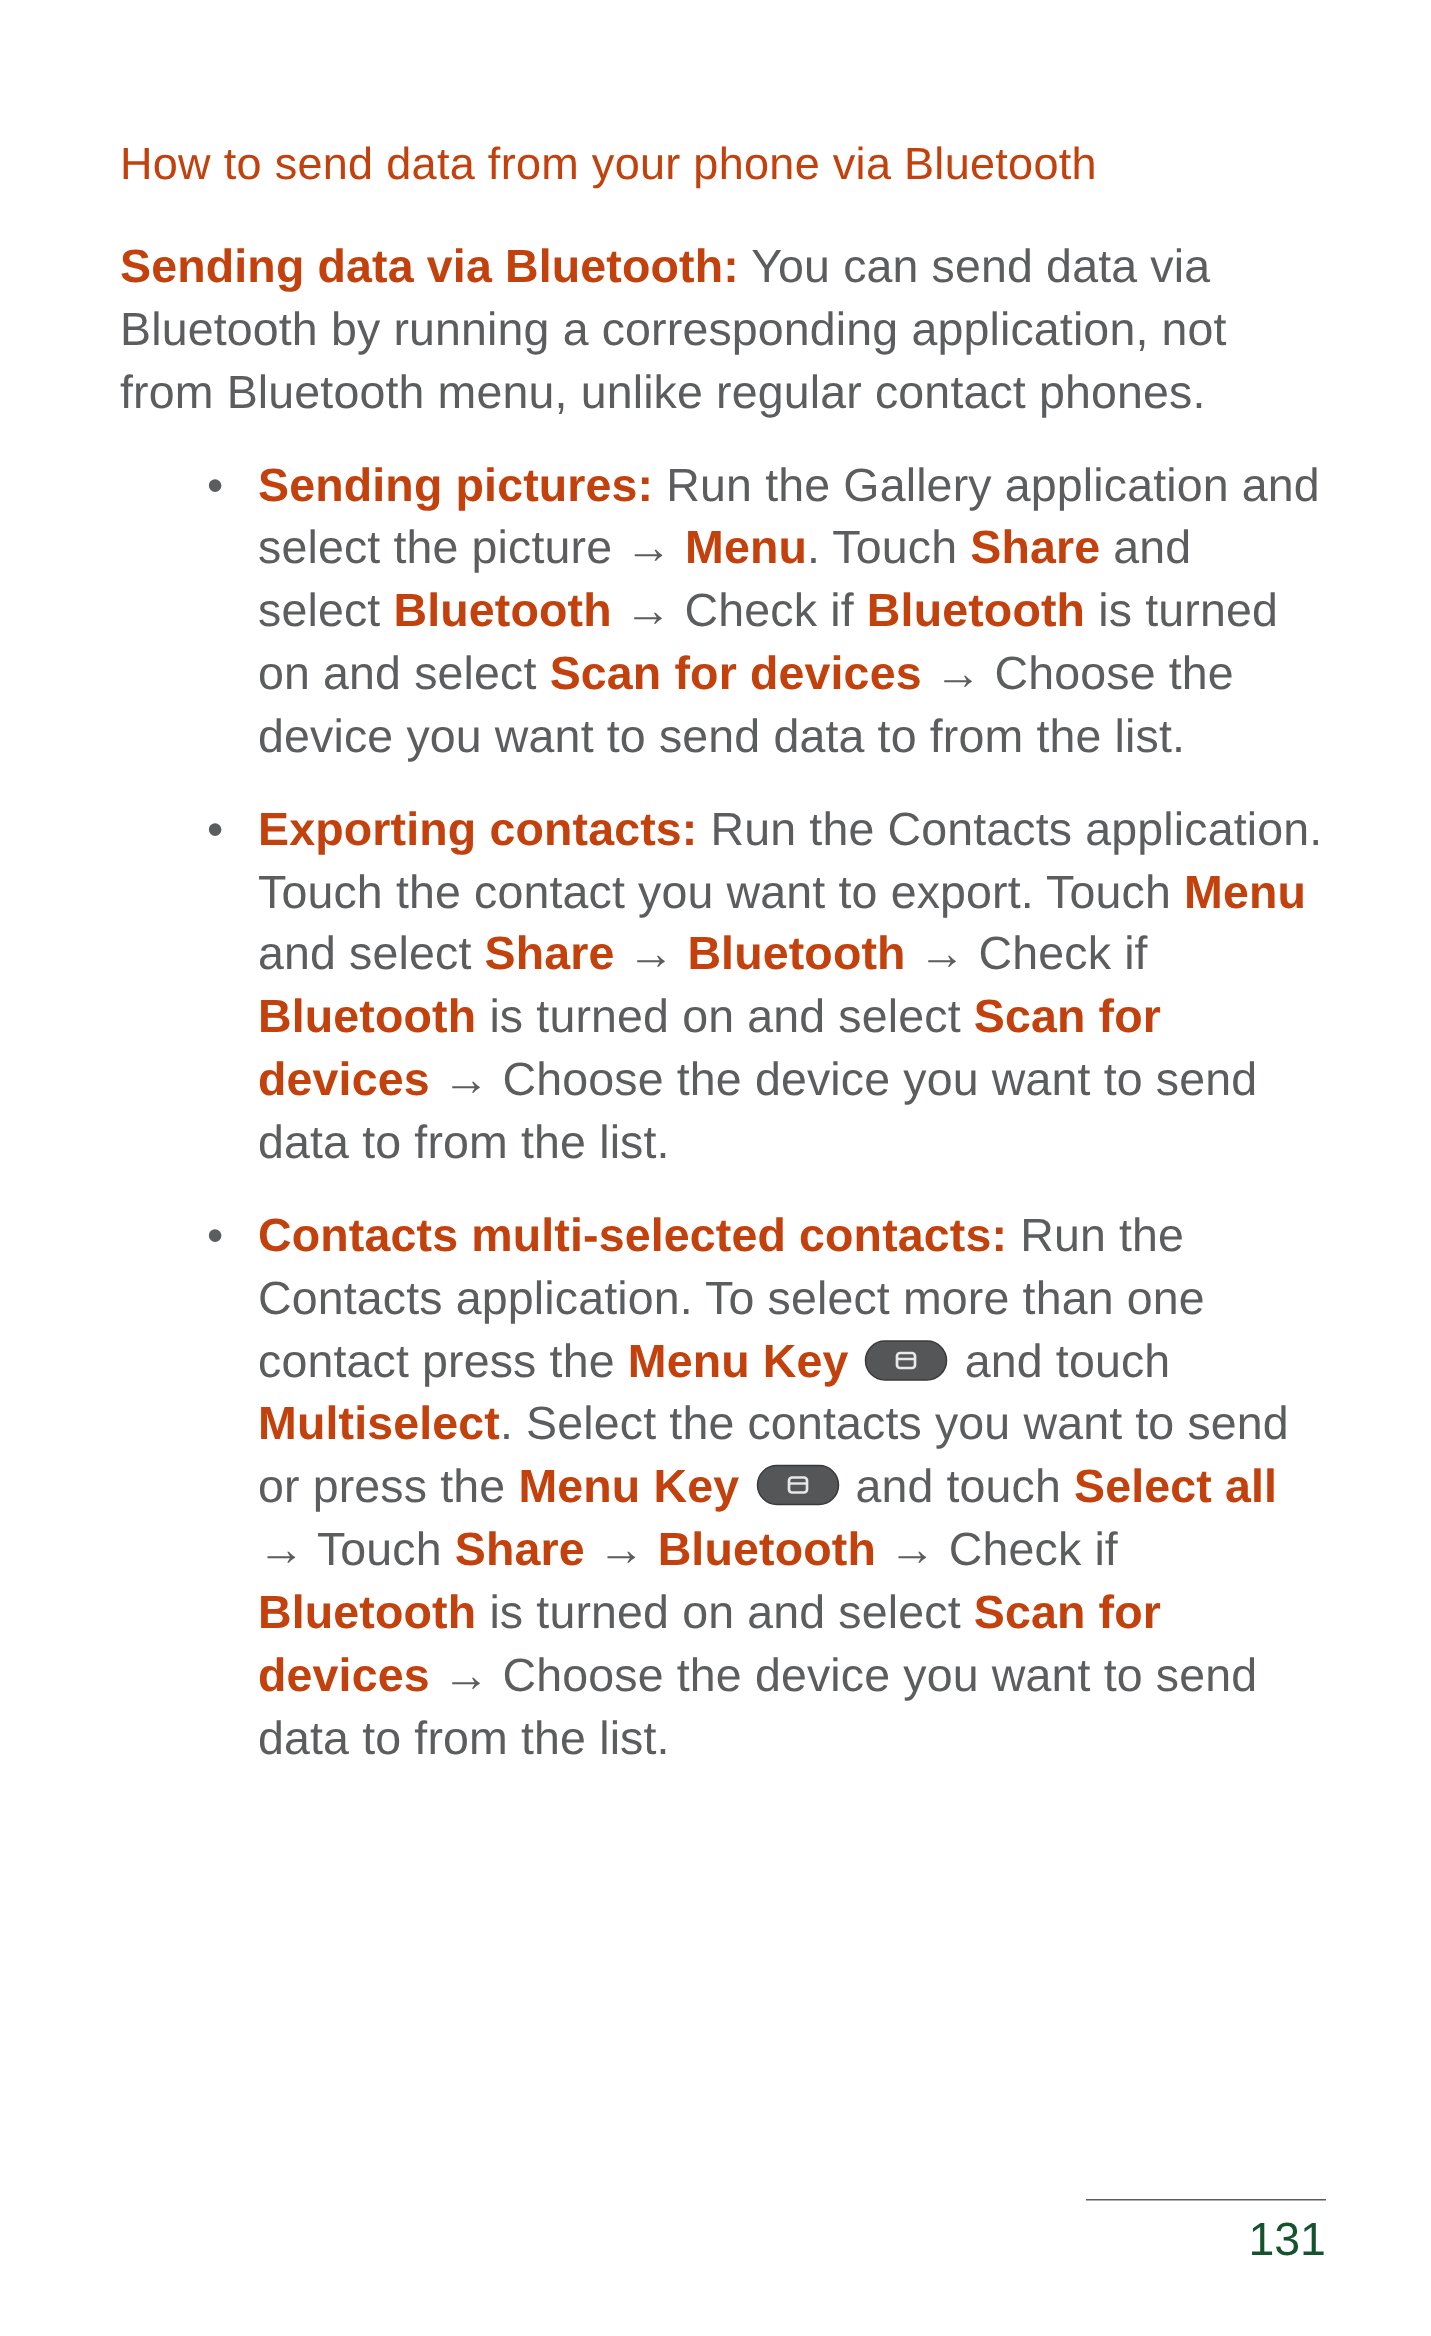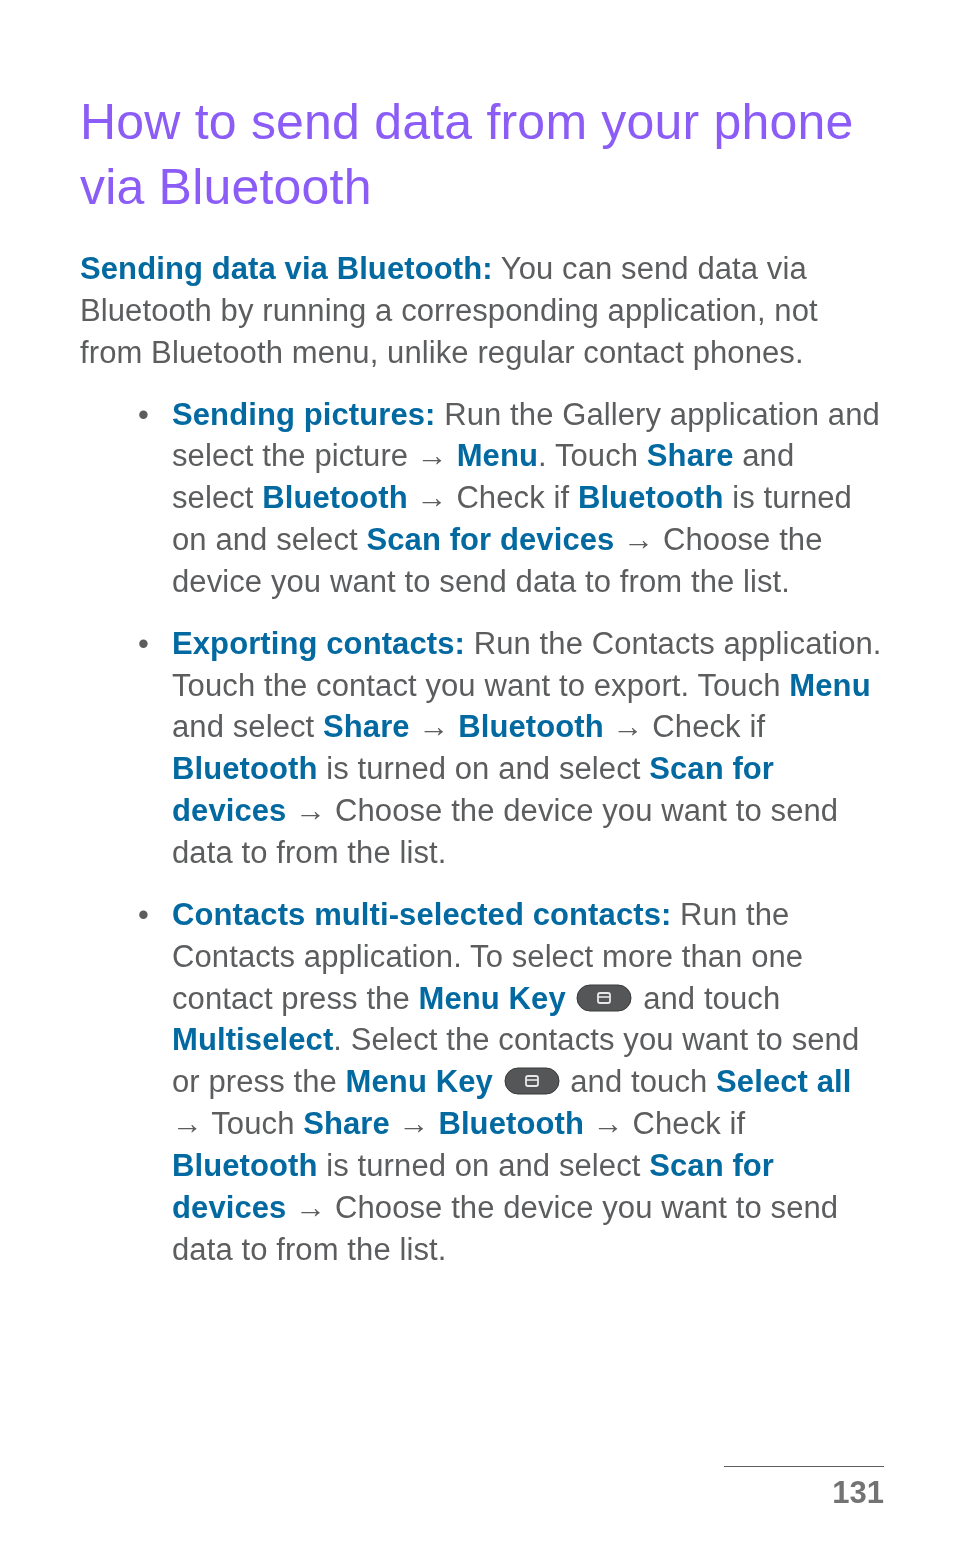--- a/index.html
+++ b/index.html
@@ -5,24 +5,24 @@
   * { margin: 0; padding: 0; box-sizing: border-box; }
   html, body { width: 954px; height: 1557px; background: #fff; }
   body {
     font-family: "Helvetica Neue", Arial, sans-serif;
     color: #5c5d5f;
     padding: 90px 70px 40px 80px;
     position: relative;
     font-weight: 300;
   }
   .heading {
-    font-size: 50px;
+    font-size: 30px;
     line-height: 1.3;
     font-weight: 400;
-    color: #8b5cf6;
+    color: #c2410c;
     margin-bottom: 28px;
     letter-spacing: 0.2px;
   }
   .intro {
     font-size: 31px;
     line-height: 1.35;
     color: #5c5d5f;
     margin-bottom: 10px;
     letter-spacing: 0.1px;
   }
@@ -40,21 +40,21 @@
     letter-spacing: 0.1px;
   }
   ul.bullets > li::before {
     content: "•";
     position: absolute;
     left: -34px;
     top: 0;
     font-size: 31px;
     color: #5c5d5f;
   }
-  .b { font-weight: 600; color: #0369a1; }
+  .b { font-weight: 600; color: #c2410c; }
   .menu-key {
     display: inline-block;
     width: 56px;
     height: 28px;
     vertical-align: -3px;
     margin: 0 2px;
   }
   .menu-key svg { width: 56px; height: 28px; display: block; }
   .page-num-wrap {
     position: absolute;
@@ -64,22 +64,22 @@
   }
   .page-num-wrap .rule {
     width: 160px;
     height: 1px;
     background: #5c5d5f;
     margin-bottom: 8px;
     margin-left: auto;
   }
   .page-num {
     font-size: 31px;
-    color: #737373;
-    font-weight: 700;
+    color: #14532d;
+    font-weight: 400;
   }
   .arrow { font-family: inherit; }
 </style>
 </head>
 <body>
 
 <h2 class="heading">How to send data from your phone via Bluetooth</h2>
 
 <p class="intro">
   <span class="b">Sending data via Bluetooth:</span><span> You can send data via Bluetooth by running a corresponding application, not from Bluetooth menu, unlike regular contact phones.</span>

